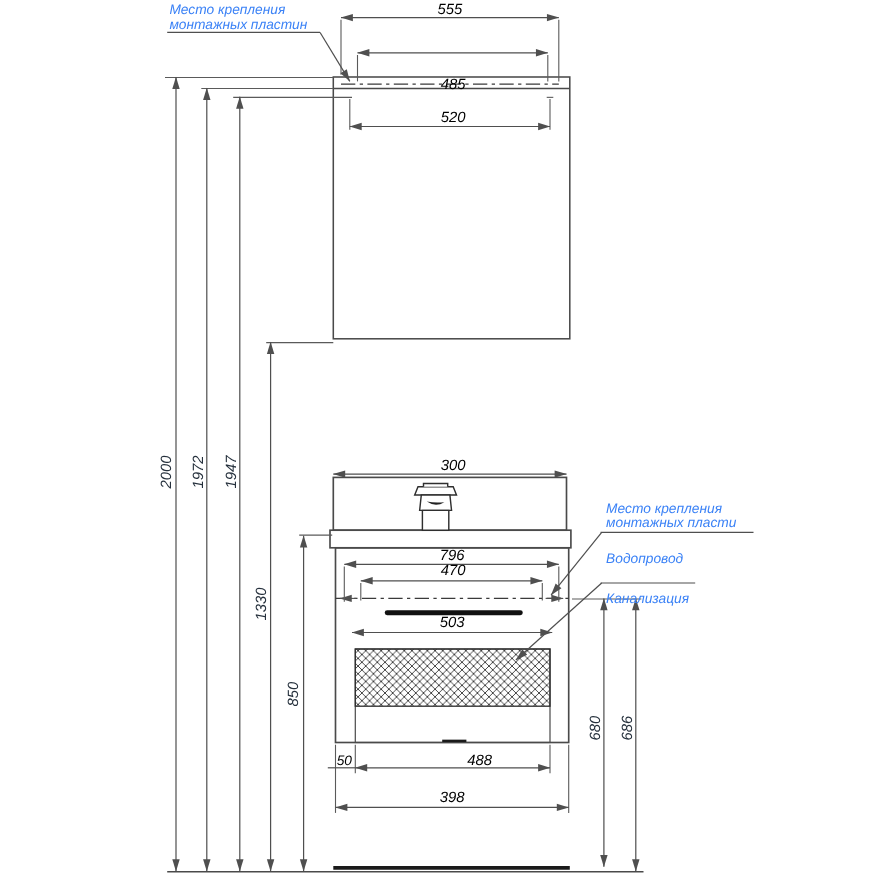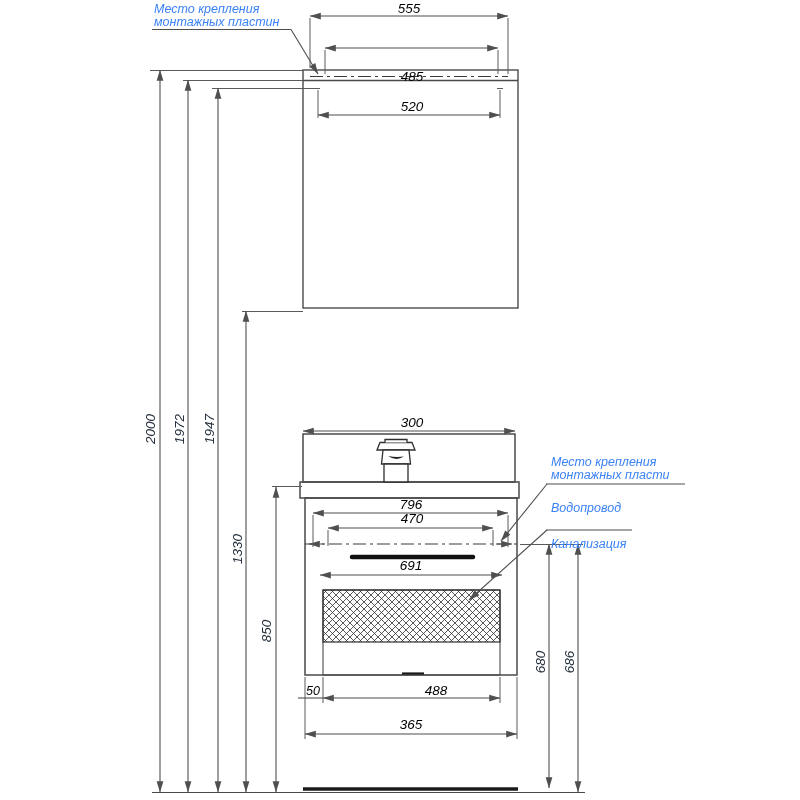--- a/index.html
+++ b/index.html
@@ -116,24 +116,24 @@
       <line x1="547" y1="530" x2="469" y2="600" marker-end="url(#ar)"></line>
     </g>
   </svg>
 
   <div class="dim" style="left:409px;top:2px;">555</div>
   <div class="dim" style="left:412px;top:33px;margin-top:37px;">485</div>
   <div class="dim" style="left:412px;top:100px;">520</div>
   <div class="dim" style="left:412px;top:416px;">300</div>
   <div class="dim" style="left:411px;top:498px;">796</div>
   <div class="dim" style="left:412px;top:512px;">470</div>
-  <div class="dim" style="left:411px;top:559px;">691</div>
+  <div class="dim" style="left:411px;top:559px;">503</div>
   <div class="dim dim-sm" style="left:313px;top:685px;">50</div>
   <div class="dim" style="left:436px;top:684px;">488</div>
-  <div class="dim" style="left:411px;top:718px;">365</div>
+  <div class="dim" style="left:411px;top:718px;">398</div>
 
   <div class="dim-v" style="left:151px;top:429px;">2000</div>
   <div class="dim-v" style="left:180px;top:429px;">1972</div>
   <div class="dim-v" style="left:210px;top:429px;">1947</div>
   <div class="dim-v" style="left:238px;top:549px;">1330</div>
   <div class="dim-v" style="left:267px;top:631px;">850</div>
   <div class="dim-v" style="left:541px;top:662px;">680</div>
   <div class="dim-v" style="left:570px;top:662px;">686</div>
 
   <div class="callout" style="left:154px;top:3px;">Место крепления</div>

